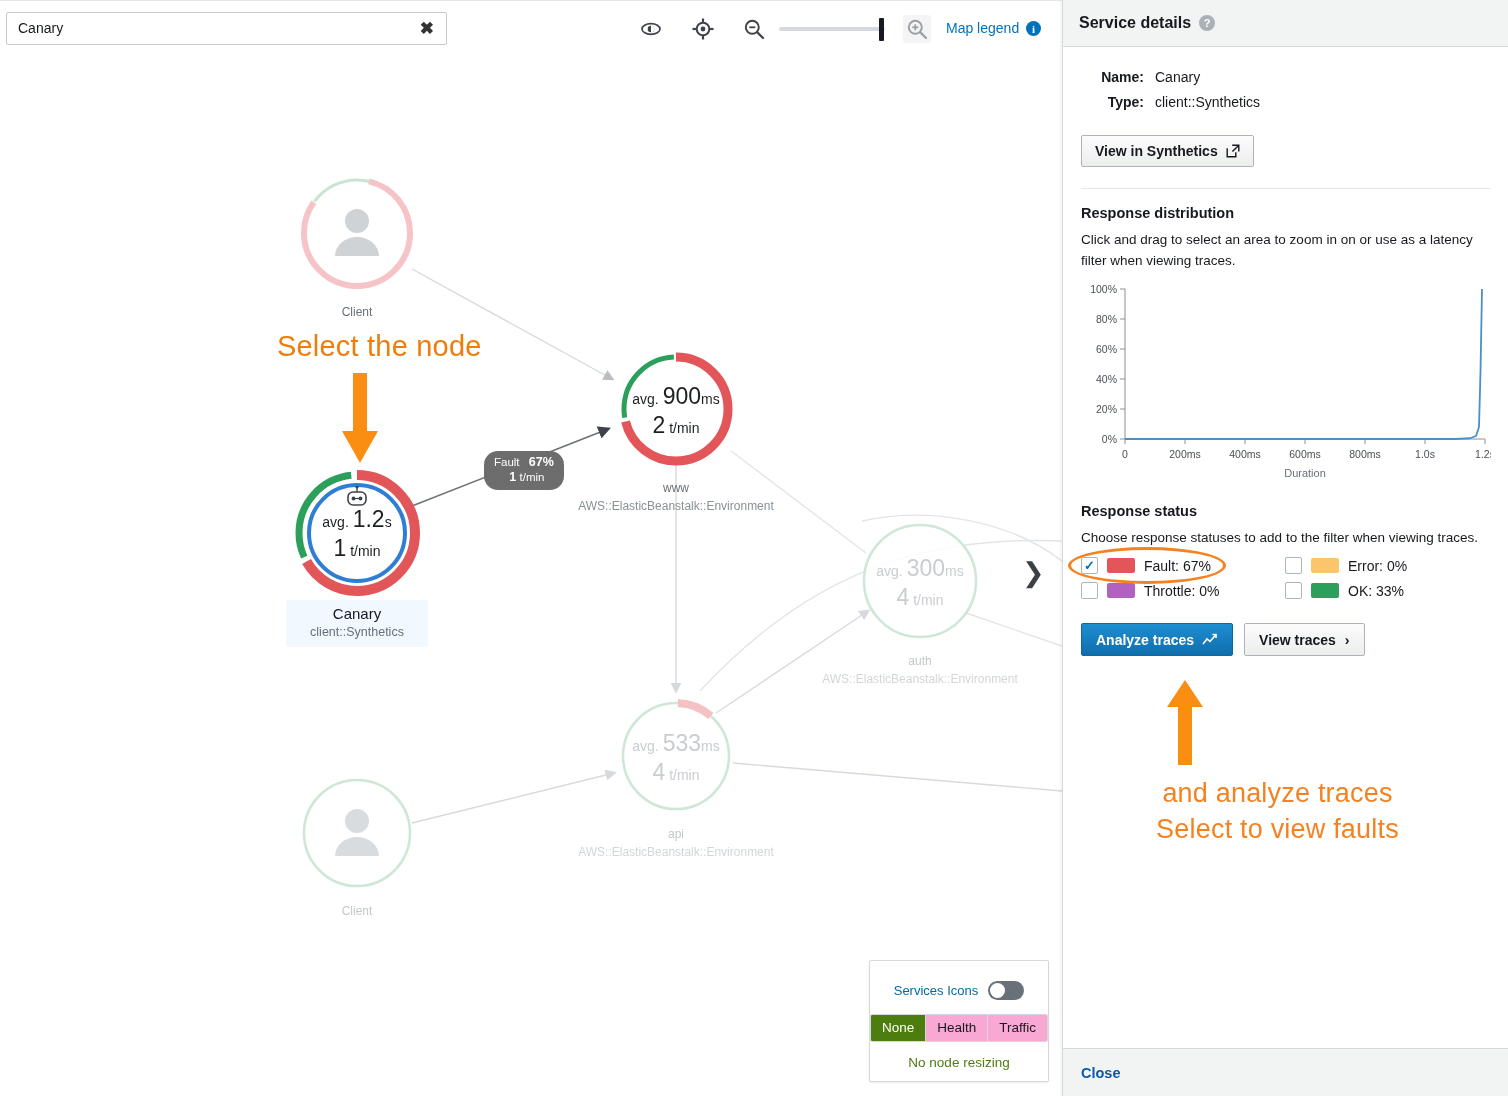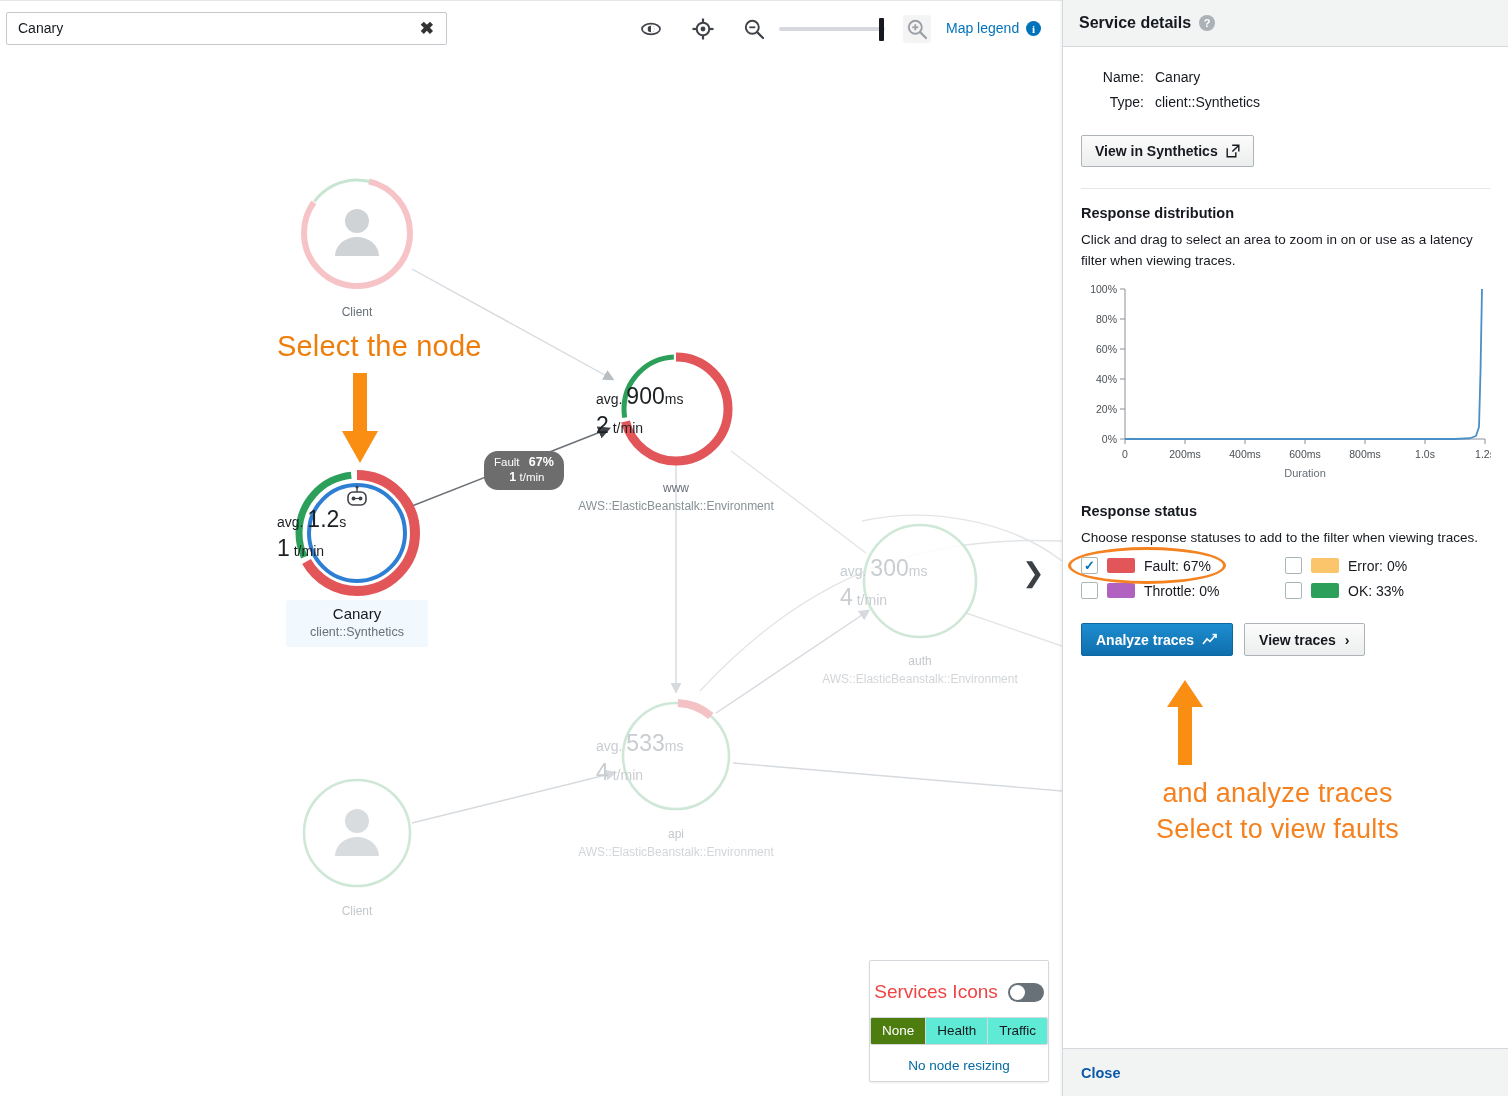--- a/index.html
+++ b/index.html
@@ -75,21 +75,21 @@
   .node-label .nl-type { font-size: 12px; color: #879196; line-height: 17px; }
   .node-label.dim .nl-name { color: #c3c8cc; }
   .node-label.dim .nl-type { color: #d2d6d9; }
   .node-label.selected {
     background: #f1f8fe; border-radius: 3px; padding: 4px 12px 6px;
   }
   .node-label.selected .nl-name { color: #16191f; font-size: 15px; }
   .node-label.selected .nl-type { color: #687078; font-size: 12.5px; }
 
   .node-metric {
-    position: absolute; text-align: left; pointer-events: none; width: 160px;
+    position: absolute; text-align: center; pointer-events: none; width: 160px;
   }
   .node-metric .m1 { font-size: 14px; color: #1c2023; line-height: 26px; white-space: nowrap; }
   .node-metric .m1 .big { font-size: 23px; }
   .node-metric .m2 { font-size: 14px; color: #1c2023; line-height: 26px; white-space: nowrap; }
   .node-metric .m2 .big { font-size: 23px; }
   .node-metric.dim .m1, .node-metric.dim .m2 { color: #c9cdd1; }
 
   .edge-badge {
     position: absolute; background: #6d6d6d; border-radius: 14px;
     color: #fff; text-align: center; padding: 4px 10px 5px; line-height: 15px;
@@ -109,40 +109,40 @@
   }
 
   
   #map-controls {
     position: absolute; left: 869px; top: 959px; width: 180px; height: 122px;
     background: #fff; border: 1px solid #d5d9dd; border-radius: 2px;
     box-shadow: 0 1px 2px rgba(0,0,0,0.08);
     display: flex; flex-direction: column; align-items: center; padding-top: 20px;
   }
   #services-icons-row { display: flex; align-items: center; gap: 10px; }
-  #services-icons-label { font-size: 19px; color: #ef4444; }
+  #services-icons-label { font-size: 13px; color: #0369a1; }
   #services-icons-toggle {
     width: 36px; height: 19px; border-radius: 10px; background: #687078;
     position: relative; cursor: pointer;
   }
   #services-icons-toggle .knob {
     position: absolute; left: 2px; top: 2px; width: 15px; height: 15px;
     border-radius: 50%; background: #fff;
   }
   #seg-group {
     margin-top: 14px; display: flex; border: 1px solid #d5d9dd; border-radius: 2px;
     overflow: hidden; height: 28px;
   }
   #seg-group .seg {
     font-size: 13.5px; color: #16191f; padding: 0 11px; line-height: 26px;
-    border-right: 1px solid #d5d9dd; cursor: pointer; background: #5eead4;
+    border-right: 1px solid #d5d9dd; cursor: pointer; background: #f9a8d4;
   }
   #seg-group .seg:last-child { border-right: none; }
   #seg-group .seg.active { background: #4d7c0f; color: #fff; font-weight: normal; }
-  #resize-note { margin-top: 13px; font-size: 13.5px; color: #0369a1; }
+  #resize-note { margin-top: 13px; font-size: 13.5px; color: #4d7c0f; }
 
   
   #panel-chevron {
     position: absolute; left: 1022px; top: 558px; font-size: 27px; font-weight: bold;
     color: #3b4045; cursor: pointer; line-height: 1; font-family: "DejaVu Sans", sans-serif;
   }
 
   
   #details-panel {
     position: absolute; left: 1062px; top: 0; width: 446px; height: 1096px;
@@ -155,21 +155,21 @@
   }
   #panel-title { font-size: 16px; font-weight: bold; color: #16191f; }
   #panel-help {
     width: 16px; height: 16px; border-radius: 50%; background: #aab1b7;
     color: #fff; font-size: 11px; font-weight: bold;
     display: flex; align-items: center; justify-content: center; cursor: pointer;
   }
   #panel-body { padding: 22px 18px 0 18px; }
 
   .kv-row { display: flex; margin-bottom: 9px; font-size: 14px; }
-  .kv-key { width: 63px; text-align: right; font-weight: normal; color: #16191f; }
+  .kv-key { width: 63px; text-align: right; font-weight: bold; color: #16191f; }
   .kv-val { margin-left: 11px; color: #16191f; }
 
   #view-synthetics-btn {
     margin-top: 16px; display: inline-flex; align-items: center; gap: 8px;
     height: 32px; padding: 0 13px; border: 1px solid #adb3b9; border-radius: 2px;
     background: linear-gradient(#fcfcfc,#eceded);
     font-size: 14px; font-weight: bold; color: #16191f; cursor: pointer;
   }
   .hr { height: 1px; background: #e4e6e8; margin: 21px 0 16px; }
 

